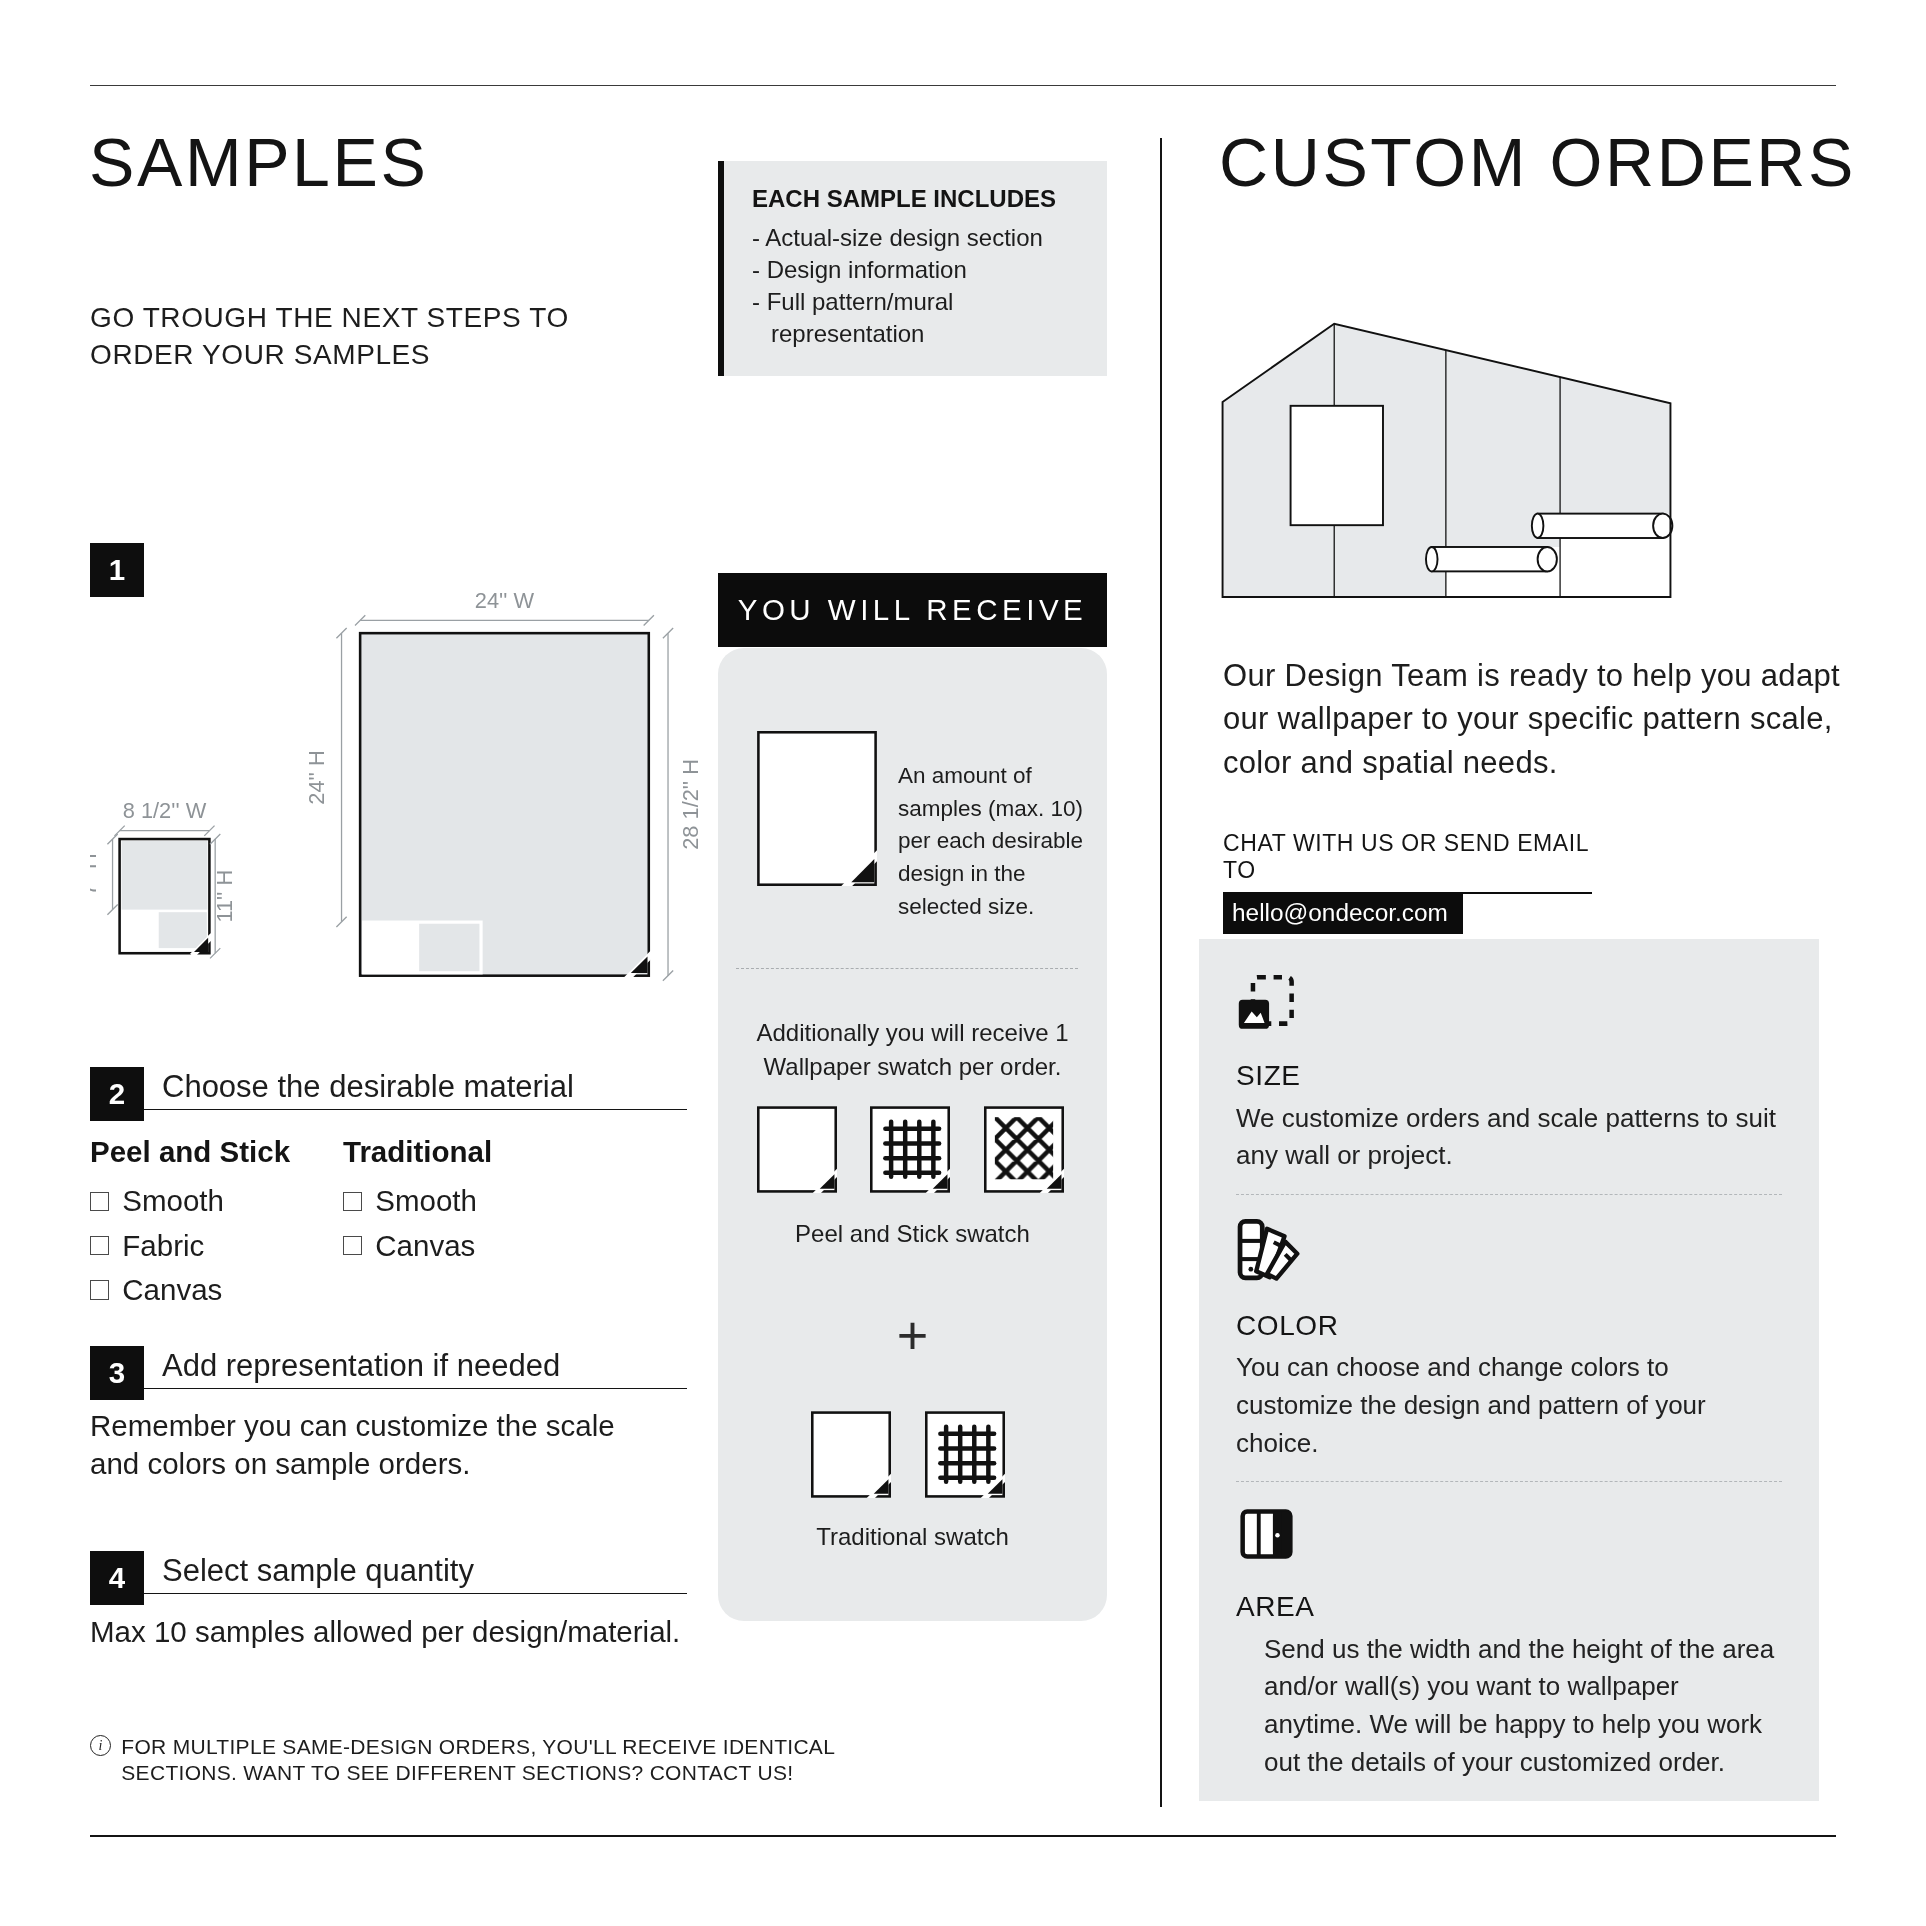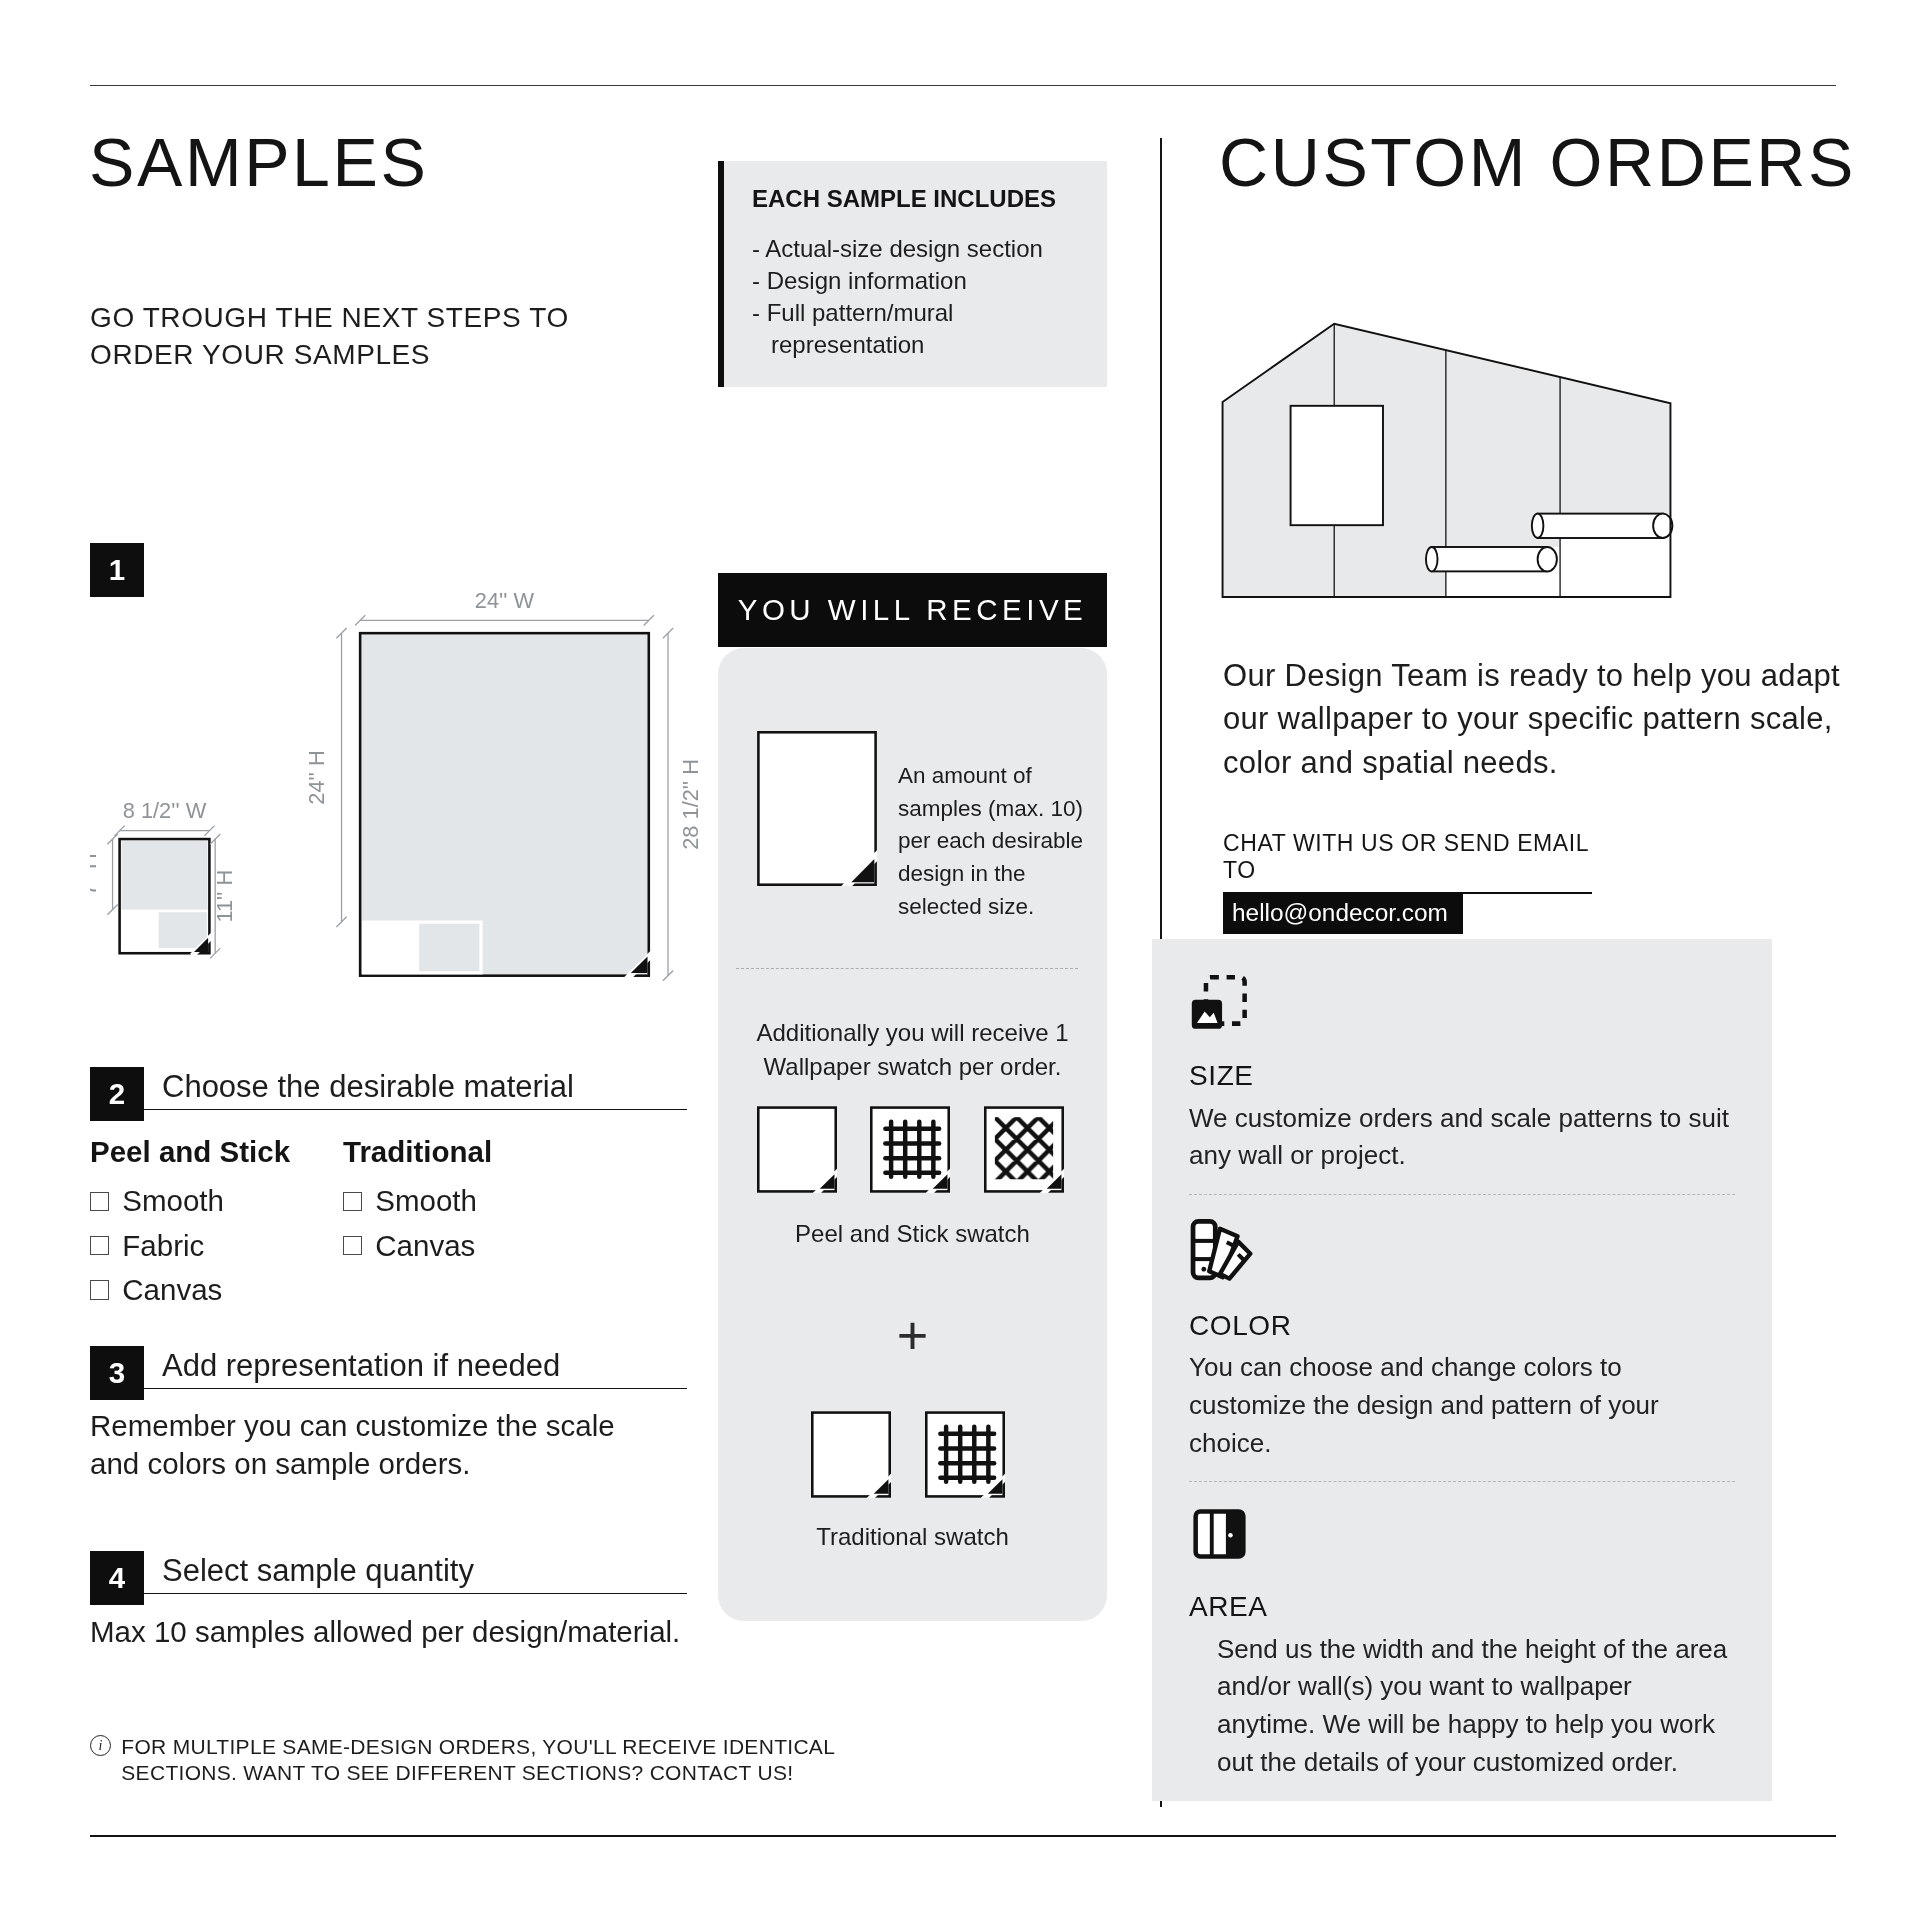--- a/index.html
+++ b/index.html
@@ -12,21 +12,21 @@
   .rule-top{left:90px;top:85px;width:1746px;height:1.3px;background:#3a3a3a;}
   .rule-bottom{left:90px;top:1835px;width:1746px;height:1.9px;background:#141414;}
   .vdivider{left:1160px;top:138px;width:1.9px;height:1669px;background:#141414;}
   
   .big-title{font-size:68px;font-weight:300;letter-spacing:2.6px;color:#141414;line-height:1;}
   
   .intro{left:90px;top:300px;width:488px;font-size:28px;letter-spacing:0.6px;line-height:1.32;color:#1d1d1d;}
   
   .inc-box{left:718px;top:161px;width:389px;box-sizing:border-box;background:#e8eaeb;
     border-left:6.4px solid #0e0e0e;padding:24.4px 26px 26px 28px;}
-  .inc-title{font-size:24px;font-weight:700;color:#141414;margin-bottom:20px;}
+  .inc-title{font-size:24px;font-weight:700;color:#141414;margin-bottom:9px;}
   .inc-item{font-size:24px;line-height:1.33;padding-left:19px;text-indent:-19px;color:#1d1d1d;}
   .inc-item::before{content:"- ";}
   
   .step{position:absolute;left:90px;display:flex;align-items:flex-start;}
   .step-num{width:54px;height:54px;background:#0e0e0e;color:#fff;font-size:29.5px;font-weight:700;
     display:flex;align-items:center;justify-content:center;flex:0 0 54px;}
   .step-title{border-bottom:1.9px solid #141414;height:42px;line-height:39px;padding-left:18px;
     font-size:31px;color:#1d1d1d;flex:1;white-space:nowrap;}
   .step-body{position:absolute;left:90px;font-size:29.5px;line-height:1.28;color:#1d1d1d;}
   
@@ -47,21 +47,21 @@
   .rp-divider{position:absolute;left:18px;top:320px;width:342px;border-top:1.3px dashed #a9adb0;}
   .rp-add{position:absolute;left:0;top:368px;width:100%;text-align:center;font-size:24px;line-height:1.4;color:#1d1d1d;}
   .rp-label{position:absolute;width:100%;text-align:center;font-size:24px;line-height:1.35;color:#1d1d1d;}
   .rp-plus{position:absolute;left:0;top:660px;width:100%;text-align:center;font-size:54px;font-weight:100;color:#2c2c2c;line-height:1;}
   
   .custom-par{left:1223px;top:654px;width:618px;font-size:31px;line-height:1.4;letter-spacing:0.3px;color:#1d1d1d;}
   .chat-wrap{left:1223px;top:830px;}
   .chat-label{font-size:23px;letter-spacing:0.6px;color:#141414;border-bottom:2.6px solid #0c0c0c;
     padding-bottom:7.7px;width:369px;}
   .email-chip{display:inline-block;background:#0c0c0c;color:#fff;font-size:24.4px;padding:5.8px 15.4px 7px 9px;}
-  .feat-box{left:1152px;top:939px;width:620px;height:862px;box-sizing:border-box;background:#e8eaeb;
+  .feat-box{left:1199px;top:939px;width:620px;height:862px;box-sizing:border-box;background:#e8eaeb;
     padding:35px 37px;}
   .feat-icon{margin-bottom:26px;}
   .feat-title{font-size:28px;letter-spacing:0.6px;color:#141414;margin-bottom:7.7px;}
   .feat-body{font-size:26px;line-height:1.45;color:#222;margin-bottom:19px;max-width:543px;}
   .feat-div{border-top:1.3px dashed #b3b7ba;margin-bottom:22.5px;}
   svg text{font-family:"Liberation Sans",sans-serif;}
 </style>
 </head>
 <body>
 

